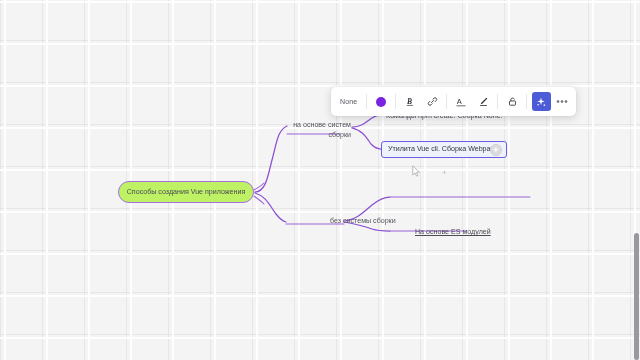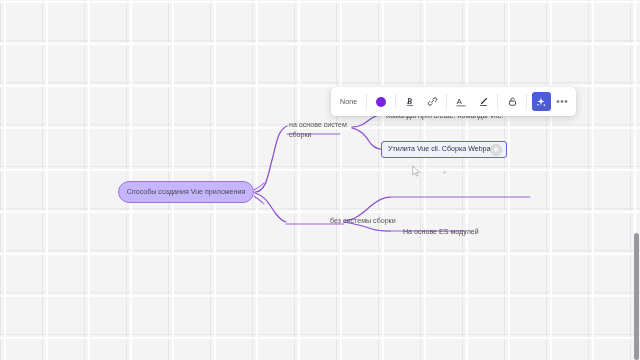--- a/index.html
+++ b/index.html
@@ -55,36 +55,37 @@
     font-size: 7.2px;
     line-height: 1.45;
     color: #3b3b42;
     white-space: nowrap;
   }
   .node-root {
     left: 118px; top: 181px;
     width: 136px; height: 22px;
     border: 1.2px solid #a56fe0;
     border-radius: 11px;
-    background: #c4b5fd;
+    background: #bef264;
     display: flex;
     align-items: center;
     justify-content: center;
     color: #4a4a55;
     font-size: 7.1px;
   }
   .node-branch {
     color: #55555e;
     font-size: 7.1px;
+    text-align: right;
   }
   .node-b1 { left: 289px; top: 120px; white-space: normal; width: 62px; }
   .node-b2 { left: 286px; top: 216px; padding-left: 44px; }
   .node-leaf { color: #4b4b54; font-size: 7.1px; }
   .node-l1 { left: 392px; top: 193px; }
-  .node-l2 { left: 403px; top: 227px; }
+  .node-l2 { left: 415px; top: 227px; text-decoration: underline; }
   .node-l3 { left: 386px; top: 111px; }
 
   
   .node-selected {
     left: 381px; top: 141px;
     height: 17px;
     padding: 0 6px;
     display: flex;
     align-items: center;
     border: 1.1px solid #6c5ce7;
@@ -231,21 +232,21 @@
   </div>
 
   <div class="node node-branch node-b1">
     <span>на основе систем сборки</span>
   </div>
   <div class="node node-branch node-b2">
     <span>без системы сборки</span>
   </div>
 
   <div class="node node-leaf node-l3">
-    <span>Команды npm create. Команды Vite.</span>
+    <span>Команды npm create. Сборка None.</span>
   </div>
 
   <div class="node node-selected">
     <span>Утилита Vue cli. Сборка Webpack.</span>
   </div>
   <div class="add-child-btn">
     <span>+</span>
   </div>
 
   <div class="node node-leaf node-l2">

